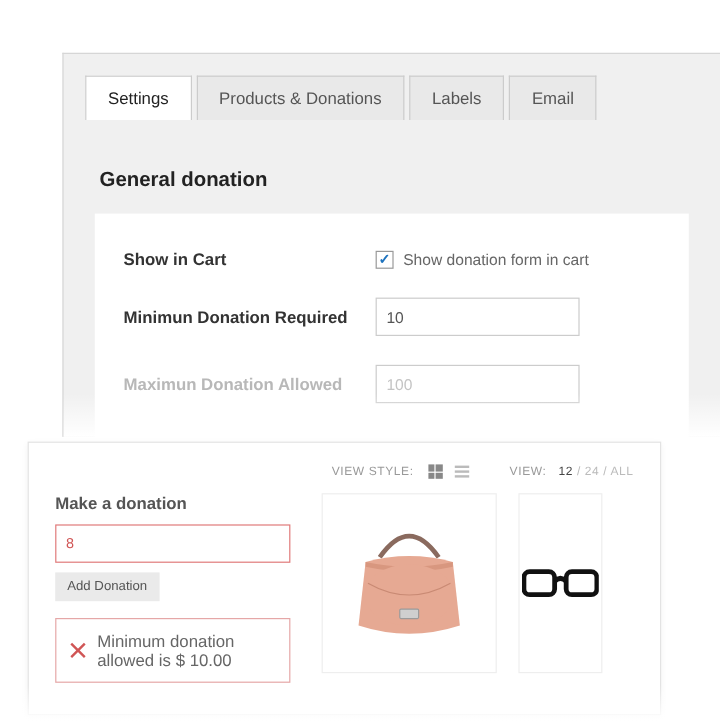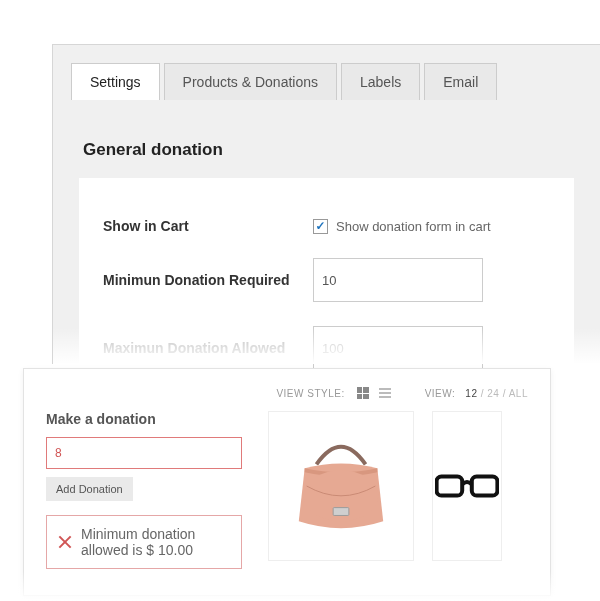--- a/index.html
+++ b/index.html
@@ -20,32 +20,32 @@
   .tabbar { display: flex; padding: 18px 18px 0 18px; gap: 0; }
   .tab {
     padding: 10px 18px; font-size: 14px; color: #555;
     background: #e9e9e9;
     border: 1px solid #ccc; border-bottom: none;
     margin-right: 4px; cursor: pointer;
   }
   .tab.active { background: #fff; color: #222; font-weight: 500; }
   .panel-body { padding: 22px 26px 26px 26px; }
   .section-title { font-size: 17px; font-weight: 600; color: #222; margin: 18px 4px 18px 4px; }
-  .form-card { background: #fff; padding: 28px 24px; }
+  .form-card { background: #fff; padding: 18px 24px; }
   .form-row { display: flex; align-items: center; padding: 12px 0; }
   .form-label { width: 210px; font-size: 14px; font-weight: 600; color: #333; }
   .form-row.faded .form-label { color: #b8b8b8; font-weight: 600; }
   .check-wrap { display: flex; align-items: center; gap: 8px; color: #666; font-size: 13px; }
   .checkbox {
     width: 15px; height: 15px; border: 1px solid #999; background: #fff;
     display: inline-flex; align-items: center; justify-content: center;
     color: #1e73be; font-size: 12px; font-weight: bold;
   }
   .text-input {
-    width: 170px; height: 44px; border: 1px solid #ccc; padding: 0 8px;
+    width: 170px; height: 32px; border: 1px solid #ccc; padding: 0 8px;
     font-size: 13px; color: #555; background: #fff;
   }
   .text-input.faded { color: #c4c4c4; }
 
   
   .admin-fade {
     position: absolute; left: 0; right: 0; bottom: 0; height: 36px;
     background: linear-gradient(to bottom, rgba(255,255,255,0), #fff);
     pointer-events: none;
   }

